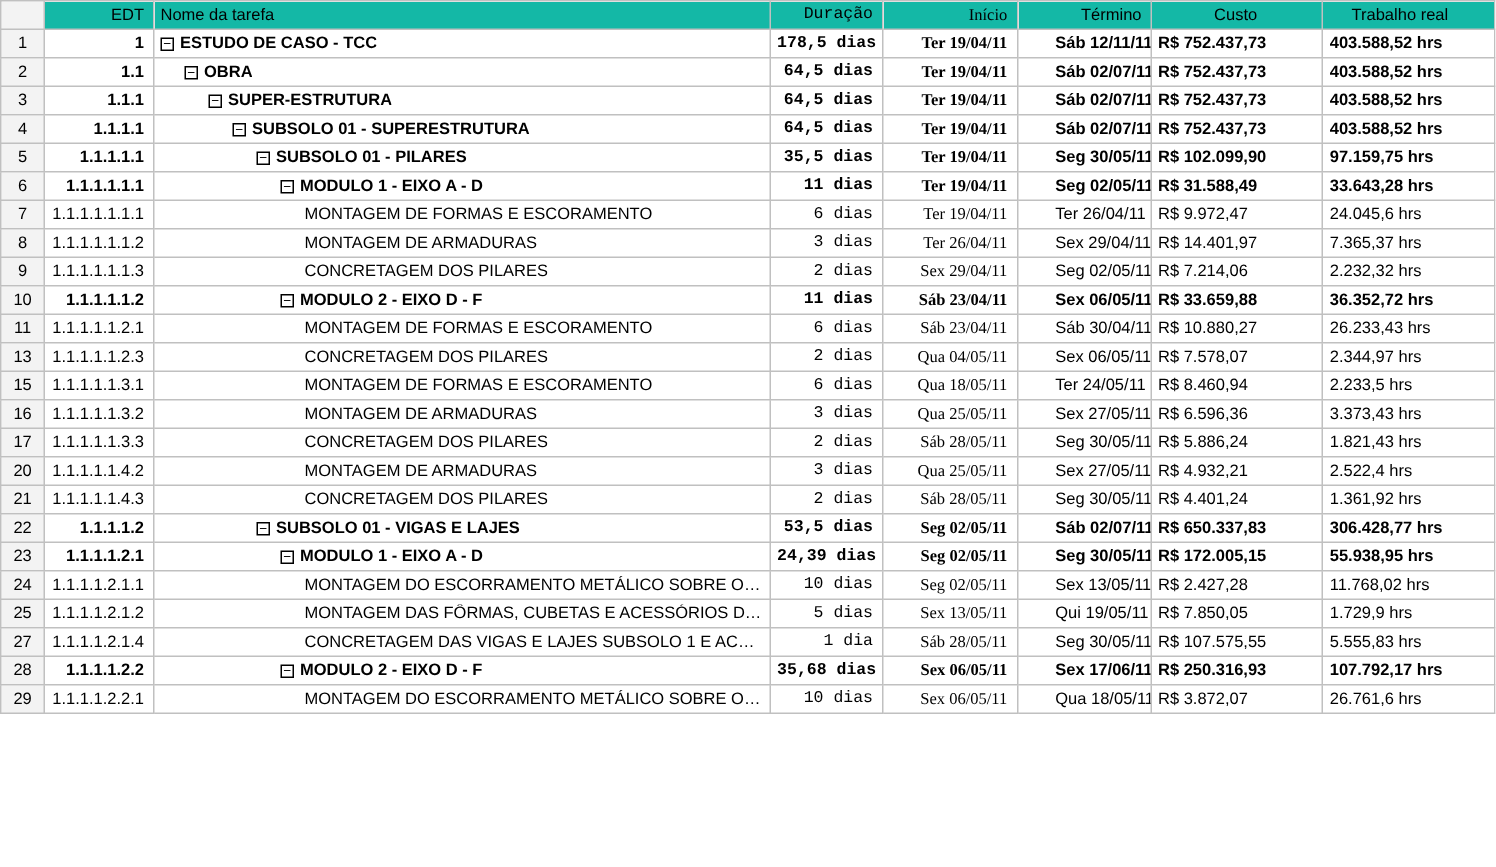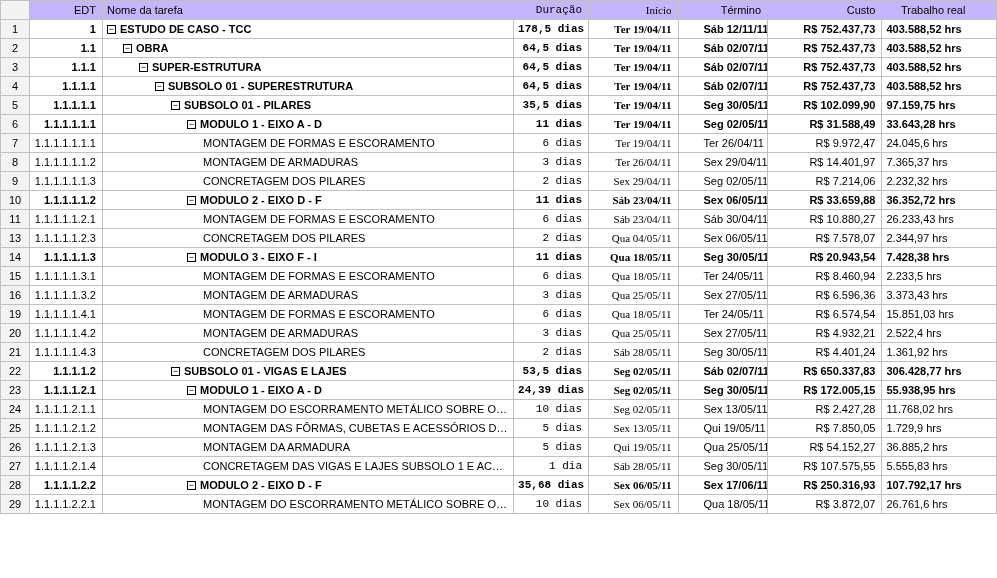--- a/index.html
+++ b/index.html
@@ -18,31 +18,31 @@
   }
   th, td {
     border: 1px solid #c0c0c0;
     padding: 3px 4px;
     height: 19px;
     white-space: nowrap;
     overflow: hidden;
     text-overflow: clip;
   }
   th {
-    background: #c4b5fd;
+    background: #14b8a6;
     font-weight: normal;
     text-align: center;
   }
   .col-rownum { width: 28px; text-align: center; background: #f3f3f3; }
   .col-edt    { width: 70px; text-align: right; padding-right:6px;}
   .col-name   { width: 395px; text-align: left; }
   .col-dur    { width: 72px;  text-align: right; padding-right:6px;font-family:Liberation Mono, monospace;}
   .col-start  { width: 86px;  text-align: right; padding-right:6px;font-family:Liberation Serif, serif;}
   .col-end    { width: 86px;  text-align: right; padding-right:6px;padding-left:25px;}
-  .col-cost   { width: 110px; text-align: right; padding-right:6px;}
+  .col-cost   { width: 110px; padding-right:6px;}
   .col-work   { width: 110px; padding-right:16px;}
   tr.bold td { font-weight: bold; }
   tr.bold .col-rownum { font-weight: normal; }
   .toggle {
     display:inline-block;
     width:9px; height:9px;
     border:1px solid #000;
     line-height:7px;
     text-align:center;
     font-size:9px;
@@ -239,35 +239,20 @@
           <div class="namecell" style="padding-left: 96px;">
             <span class="txt">CONCRETAGEM DOS PILARES</span>
           </div>
         </td>
         <td class="col-dur">2 dias</td>
         <td class="col-start">Qua 04/05/11</td>
         <td class="col-end">Sex 06/05/11</td>
         <td class="col-cost">R$ 7.578,07</td>
         <td class="col-work">2.344,97 hrs</td>
       </tr>
-      <tr class="bold">
-        <td class="col-rownum">14</td>
-        <td class="col-edt">1.1.1.1.1.3</td>
-        <td class="col-name">
-          <div class="namecell" style="padding-left: 80px;">
-            <span class="toggle">−</span>
-            <span class="txt">MODULO 3 - EIXO F - I</span>
-          </div>
-        </td>
-        <td class="col-dur">11 dias</td>
-        <td class="col-start">Qua 18/05/11</td>
-        <td class="col-end">Seg 30/05/11</td>
-        <td class="col-cost">R$ 20.943,54</td>
-        <td class="col-work">7.428,38 hrs</td>
-      </tr>
       <tr>
         <td class="col-rownum">15</td>
         <td class="col-edt">1.1.1.1.1.3.1</td>
         <td class="col-name">
           <div class="namecell" style="padding-left: 96px;">
             <span class="txt">MONTAGEM DE FORMAS E ESCORAMENTO</span>
           </div>
         </td>
         <td class="col-dur">6 dias</td>
         <td class="col-start">Qua 18/05/11</td>
@@ -283,32 +268,32 @@
             <span class="txt">MONTAGEM DE ARMADURAS</span>
           </div>
         </td>
         <td class="col-dur">3 dias</td>
         <td class="col-start">Qua 25/05/11</td>
         <td class="col-end">Sex 27/05/11</td>
         <td class="col-cost">R$ 6.596,36</td>
         <td class="col-work">3.373,43 hrs</td>
       </tr>
       <tr>
-        <td class="col-rownum">19</td>
-        <td class="col-edt">1.1.1.1.1.4.1</td>
-        <td class="col-name">
-          <div class="namecell" style="padding-left: 96px;">
-            <span class="txt">MONTAGEM DE FORMAS E ESCORAMENTO</span>
-          </div>
-        </td>
-        <td class="col-dur">6 dias</td>
-        <td class="col-start">Qua 18/05/11</td>
-        <td class="col-end">Ter 24/05/11</td>
-        <td class="col-cost">R$ 6.574,54</td>
-        <td class="col-work">15.851,03 hrs</td>
+        <td class="col-rownum">17</td>
+        <td class="col-edt">1.1.1.1.1.3.3</td>
+        <td class="col-name">
+          <div class="namecell" style="padding-left: 96px;">
+            <span class="txt">CONCRETAGEM DOS PILARES</span>
+          </div>
+        </td>
+        <td class="col-dur">2 dias</td>
+        <td class="col-start">Sáb 28/05/11</td>
+        <td class="col-end">Seg 30/05/11</td>
+        <td class="col-cost">R$ 5.886,24</td>
+        <td class="col-work">1.821,43 hrs</td>
       </tr>
       <tr>
         <td class="col-rownum">20</td>
         <td class="col-edt">1.1.1.1.1.4.2</td>
         <td class="col-name">
           <div class="namecell" style="padding-left: 96px;">
             <span class="txt">MONTAGEM DE ARMADURAS</span>
           </div>
         </td>
         <td class="col-dur">3 dias</td>
@@ -383,34 +368,20 @@
             <span class="txt">MONTAGEM DAS FÔRMAS, CUBETAS E ACESSÓRIOS DE FECHAMENTO</span>
           </div>
         </td>
         <td class="col-dur">5 dias</td>
         <td class="col-start">Sex 13/05/11</td>
         <td class="col-end">Qui 19/05/11</td>
         <td class="col-cost">R$ 7.850,05</td>
         <td class="col-work">1.729,9 hrs</td>
       </tr>
       <tr>
-        <td class="col-rownum">26</td>
-        <td class="col-edt">1.1.1.1.2.1.3</td>
-        <td class="col-name">
-          <div class="namecell" style="padding-left: 96px;">
-            <span class="txt">MONTAGEM DA ARMADURA</span>
-          </div>
-        </td>
-        <td class="col-dur">5 dias</td>
-        <td class="col-start">Qui 19/05/11</td>
-        <td class="col-end">Qua 25/05/11</td>
-        <td class="col-cost">R$ 54.152,27</td>
-        <td class="col-work">36.885,2 hrs</td>
-      </tr>
-      <tr>
         <td class="col-rownum">27</td>
         <td class="col-edt">1.1.1.1.2.1.4</td>
         <td class="col-name">
           <div class="namecell" style="padding-left: 96px;">
             <span class="txt">CONCRETAGEM DAS VIGAS E LAJES SUBSOLO 1 E ACABAMENTO</span>
           </div>
         </td>
         <td class="col-dur">1 dia</td>
         <td class="col-start">Sáb 28/05/11</td>
         <td class="col-end">Seg 30/05/11</td>

